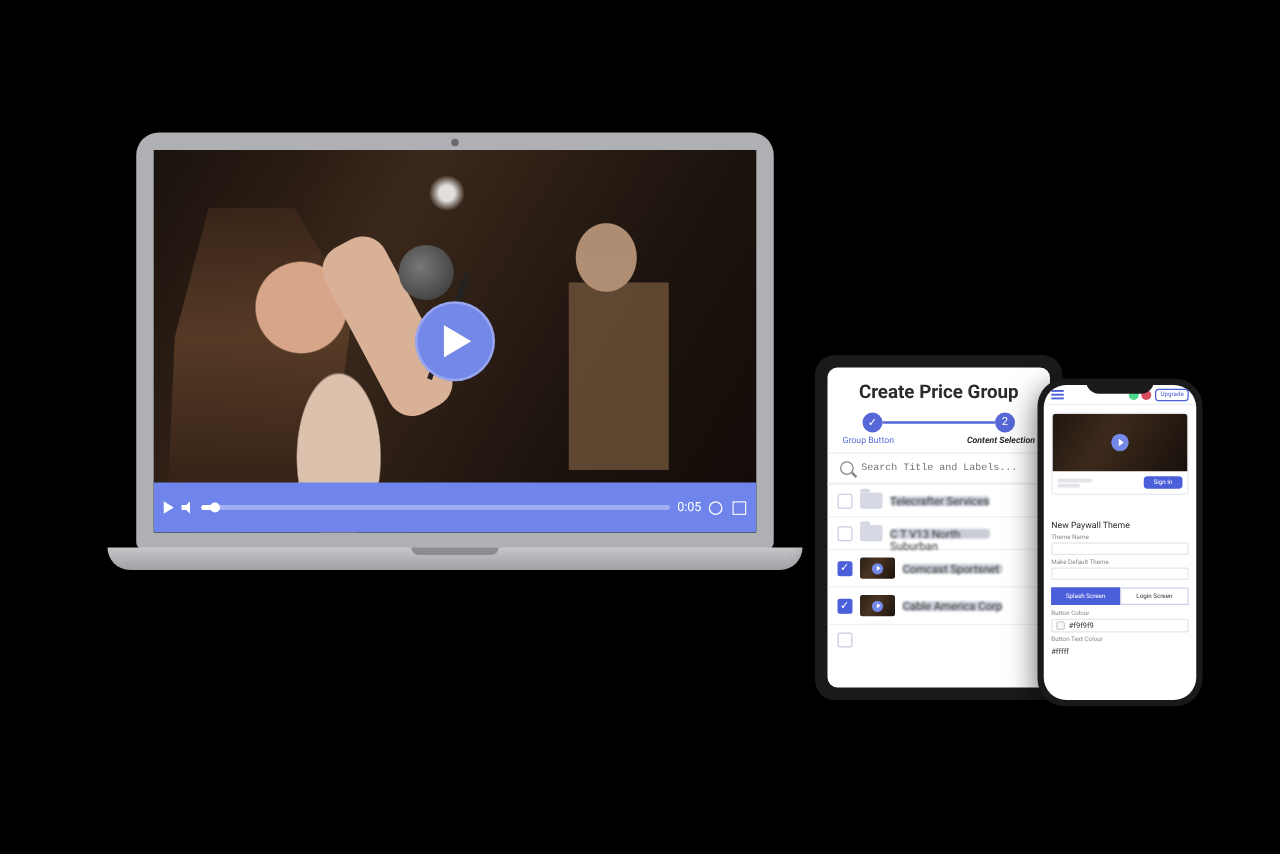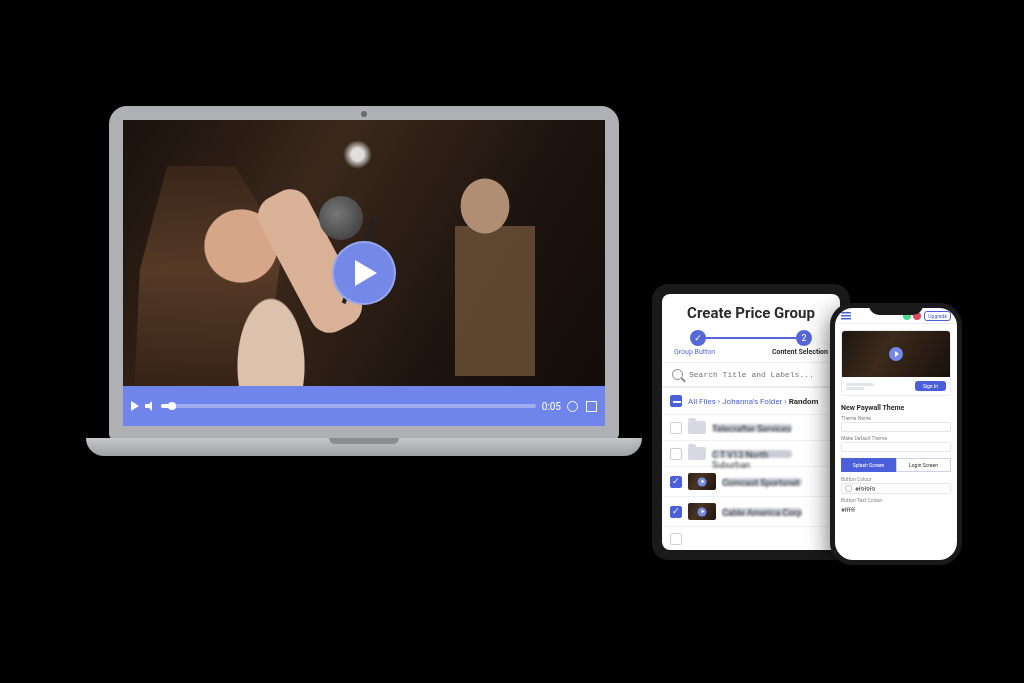--- a/index.html
+++ b/index.html
@@ -159,21 +159,21 @@
   }
   .tab-head {
     padding:10px 8px 6px;
     text-align:center;
   }
   .tab-title { font-size:15px; color:#2b2b2b; font-weight:700;}
   .stepper{display:flex;align-items:center;justify-content:center;gap:0;margin-top:8px;}
   .step-dot{width:16px;height:16px;border-radius:50%;background:#5668d8;color:#fff;display:flex;align-items:center;justify-content:center;font-size:9px;}
   .step-line{height:2px;width:90px;background:#5668d8;}
   .step-labels{display:flex;justify-content:space-between;font-size:7px;color:#5668d8;padding:2px 4px 0;}
-  .step-labels span:last-child{font-weight:700;color:#2b2b2b;}
+  .step-labels span:last-child{font-weight:700;color:#2b2b2b;font-style:italic;}
   .tab-search{display:flex;align-items:center;gap:6px;padding:6px 10px;border-top:1px solid #eee;border-bottom:1px solid #eee;color:#9aa;}
   .search-icon{width:11px;height:11px;border:1.5px solid #888;border-radius:50%;position:relative;}
   .search-icon::after{content:"";position:absolute;width:5px;height:1.5px;background:#888;right:-4px;bottom:-1px;transform:rotate(45deg);}
   .tab-search input{border:none;outline:none;font-size:8px;flex:1;color:#888;font-family:Liberation Mono, monospace;}
 
   .crumb-row{display:flex;align-items:center;gap:6px;padding:7px 8px;background:#fff;border-top:1px solid #e6e8ef;}
   .chk{width:12px;height:12px;border:1px solid #c9cde0;border-radius:2px;flex:none;}
   .chk.on{background:#4a5fd9;border-color:#4a5fd9;position:relative;}
   .chk.on::after{content:"";position:absolute;left:2px;top:5px;width:8px;height:2px;background:#fff;}
   .chk.check{background:#4a5fd9;border-color:#4a5fd9;position:relative;}
@@ -212,21 +212,21 @@
   .p-card .pthumb{height:46px;background:linear-gradient(120deg,#1f160f,#3d2a1c 40%,#17100b);position:relative;}
   .p-card .pthumb .pb{position:absolute;left:50%;top:50%;transform:translate(-50%,-50%);width:14px;height:14px;background:#7488e8;border-radius:50%;}
   .p-card .pthumb .pb::after{content:"";position:absolute;left:5.5px;top:4px;border-left:4px solid #fff;border-top:3px solid transparent;border-bottom:3px solid transparent;}
   .p-card-body{padding:4px;display:flex;justify-content:space-between;align-items:center;}
   .p-card-body .bars div{height:3px;background:#e2e4ea;border-radius:2px;margin:1px 0;}
   .p-card-body .bars div:first-child{width:28px;}
   .p-card-body .bars div:last-child{width:18px;}
   .p-btn{background:#4a5fd9;color:#fff;padding:2px 8px;border-radius:3px;font-size:5px;}
 
   .p-sec{padding:0 6px;}
-  .p-h{font-size:7px;font-weight:700;color:#2b2b2b;margin:8px 0 2px;}
+  .p-h{font-size:7px;font-weight:400;color:#2b2b2b;margin:20px 0 2px;}
   .p-label{font-size:5px;color:#888;margin:3px 0 1px;}
   .p-field{height:10px;border:1px solid #e4e6ee;border-radius:2px;background:#fff;}
   .p-tabs{display:flex;margin:6px 0 4px;gap:0;}
   .p-tab{flex:1;text-align:center;padding:3px 0;font-size:5px;border:1px solid #ccd2ec;}
   .p-tab.active{background:#4a5fd9;color:#fff;border-color:#4a5fd9;}
   .p-color-row{display:flex;align-items:center;gap:3px;border:1px solid #e4e6ee;border-radius:2px;padding:1px 3px;height:11px;}
   .p-swatch{width:7px;height:7px;border-radius:2px;}
   .shad{position:absolute;left:640px;top:558px;width:340px;height:30px;background:radial-gradient(ellipse,rgba(0,0,0,.55),transparent 70%);}
 </style>
 </head>
@@ -283,26 +283,20 @@
       </div>
       <div class="step-labels">
         <span>Group Button</span>
         <span>Content Selection</span>
       </div>
     </div>
     <div class="tab-search">
       <div class="search-icon"></div>
       <input placeholder="Search Title and Labels..." style="">
     </div>
-    <div class="crumb-row">
-      <div class="chk on"></div>
-      <div class="crumb-text">
-        <span>All Files</span> › <span>Johanna's Folder</span> › <b>Random</b>
-      </div>
-    </div>
 
     <div class="trow">
       <div class="chk"></div>
       <div class="folder-ic"></div>
       <div class="blur-label">Telecrafter Services</div>
     </div>
     <div class="trow">
       <div class="chk"></div>
       <div class="folder-ic"></div>
       <div class="blur-label">C T V13 North Suburban</div>

